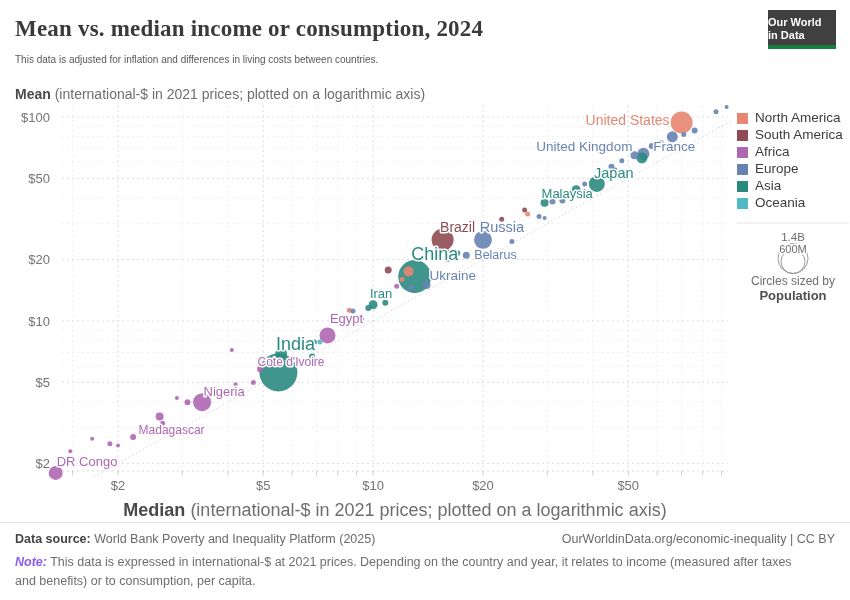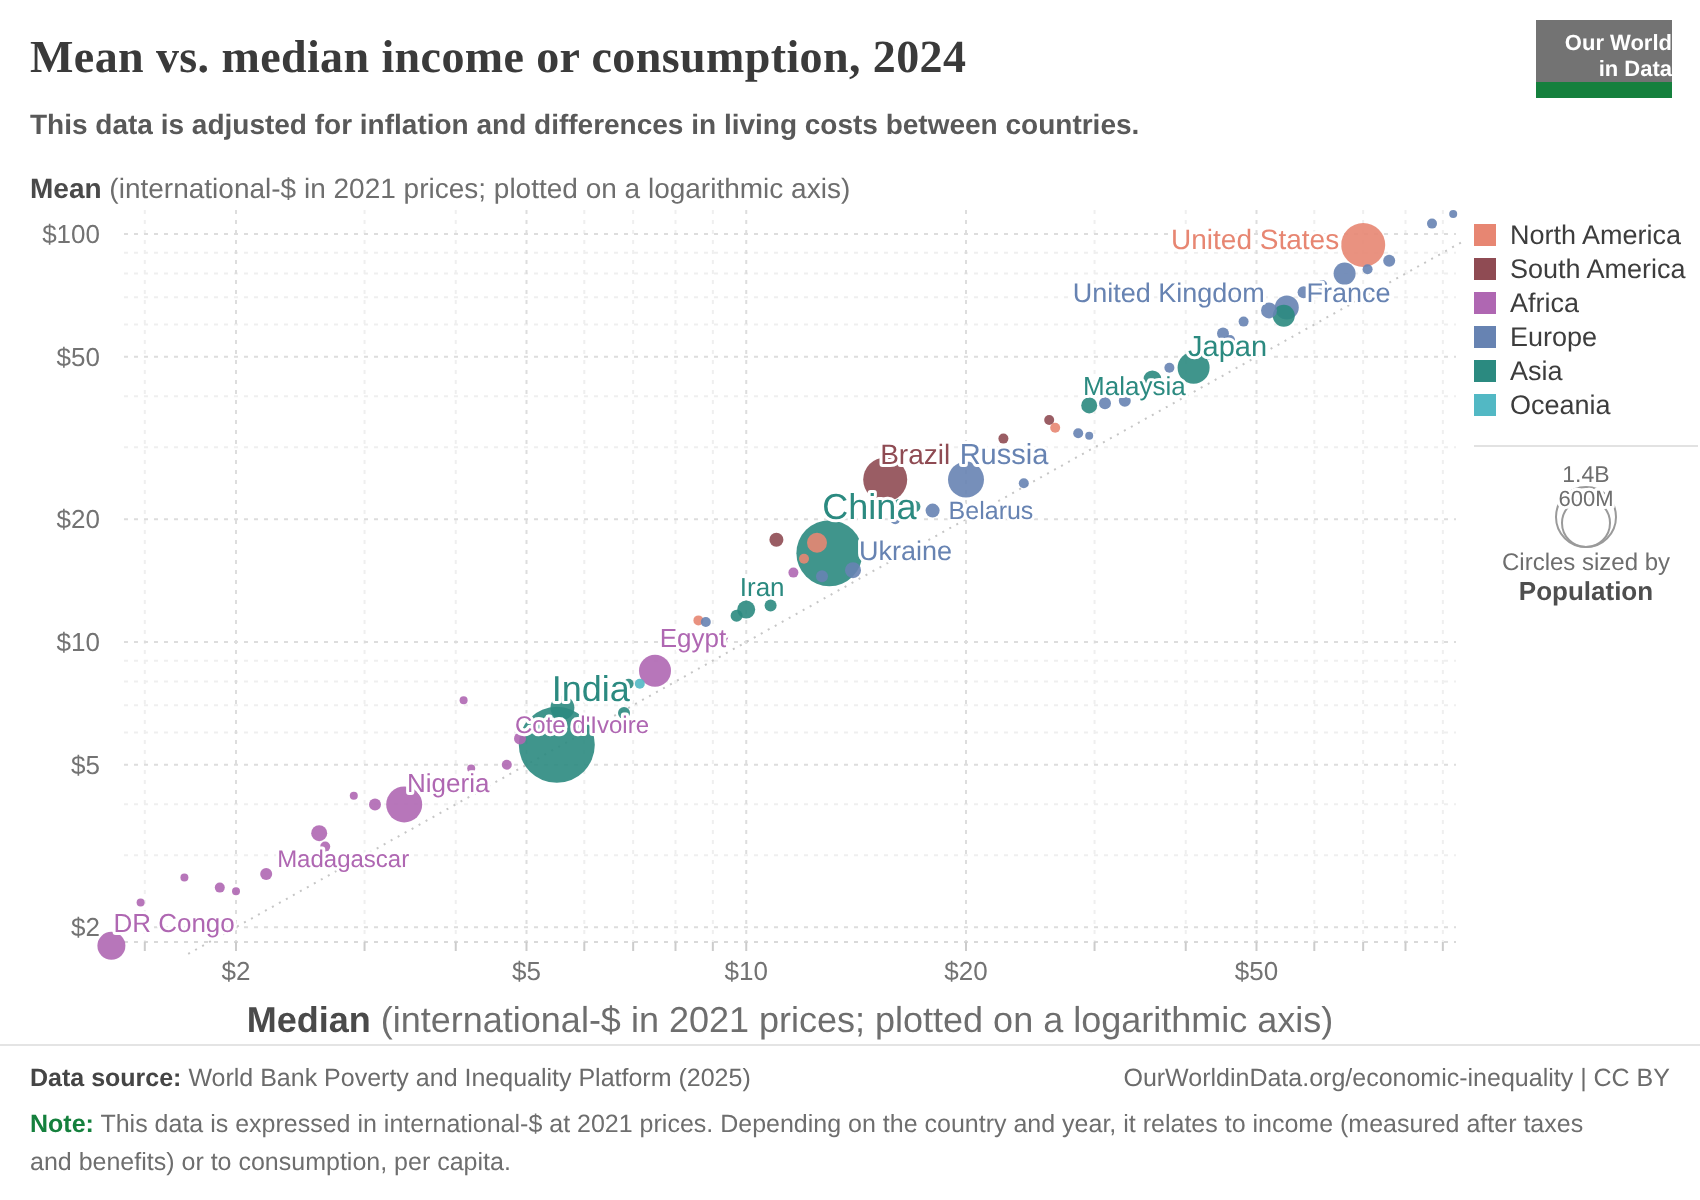--- a/index.html
+++ b/index.html
@@ -1,41 +1,41 @@
 <!DOCTYPE html>
 <html><head>
 <meta charset="utf-8">
 <style>
   html,body{margin:0;padding:0;background:#ffffff;}
   .frame{position:relative;width:850px;height:600px;background:#fff;overflow:hidden;
          font-family:"Liberation Sans","DejaVu Sans",sans-serif;}
   .title{position:absolute;left:15px;top:16px;margin:0;font-family:"Liberation Serif","DejaVu Serif",serif;
          font-size:23px;font-weight:700;color:#3a3a3a;letter-spacing:.2px;}
-  .subtitle{position:absolute;left:15px;top:54px;margin:0;font-size:14px;color:#595959;font-weight:bold;}
+  .subtitle{position:absolute;left:15px;top:54px;margin:0;font-size:10px;color:#595959;}
   .axis-unit{position:absolute;left:15px;top:86px;font-size:14px;color:#6e6e6e;}
   .axis-unit b{color:#4a4a4a;font-weight:700;}
-  .logo{position:absolute;left:768px;top:10px;width:68px;height:39px;background:#737373;
-        border-bottom:8px solid #15803d;color:#fff;text-align:right;font-size:11px;font-weight:700;
+  .logo{position:absolute;left:768px;top:10px;width:68px;height:39px;background:#404040;
+        border-bottom:4px solid #15803d;color:#fff;text-align:left;font-size:11px;font-weight:700;
         line-height:13px;padding-top:6px;box-sizing:border-box;}
   svg text{font-family:"Liberation Sans","DejaVu Sans",sans-serif;}
   .tick-label{fill:#737373;font-size:13px;}
   .country-label{paint-order:stroke;stroke:#ffffff;stroke-width:3px;stroke-linejoin:round;stroke-linecap:round;}
   .x-title{position:absolute;left:62px;width:666px;top:500px;text-align:center;font-size:18px;color:#6e6e6e;}
   .x-title b{color:#4a4a4a;}
   .legend{position:absolute;left:737px;top:112px;margin:0;padding:0;list-style:none;}
-  .legend li{display:flex;align-items:flex-start;margin-bottom:5px;cursor:default;}
+  .legend li{display:flex;align-items:flex-end;margin-bottom:5px;cursor:default;}
   .legend .swatch{width:11px;height:11px;margin-right:7px;flex:none;}
   .legend .lg-label{font-size:13.5px;color:#3d3d3d;line-height:12px;}
   .size-legend{position:absolute;left:737px;top:222px;}
   .footer-divider{position:absolute;left:0;right:0;top:522px;border-top:1px solid #e4e4e4;}
   .footer-row{position:absolute;left:15px;right:15px;top:532px;display:flex;justify-content:space-between;
               font-size:12.5px;color:#6b6b6b;}
   .footer-row b{color:#454545;}
   .note{position:absolute;left:15px;top:553px;width:800px;font-size:12.5px;color:#6e6e6e;line-height:1.5;}
-  .note b{color:#15803d;}
+  .note b{color:#8b5cf6;font-style:italic;}
 </style>
 </head>
 <body>
 
 <div class="frame">
 
   <h1 class="title">Mean vs. median income or consumption, 2024</h1>
   <p class="subtitle">This data is adjusted for inflation and differences in living costs between countries.</p>
 
   <div class="logo">

